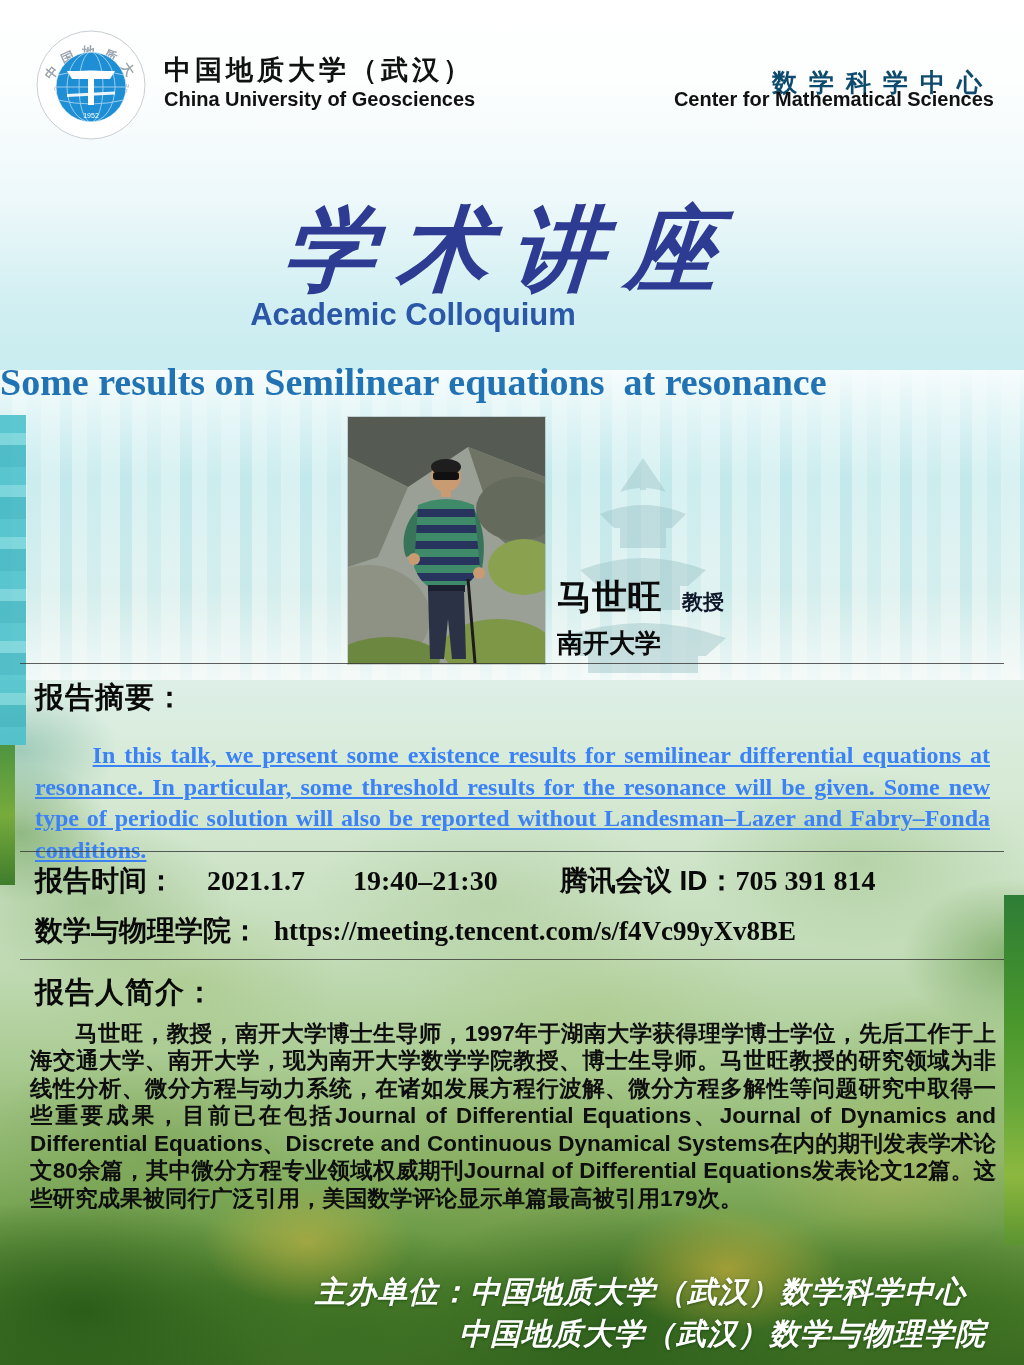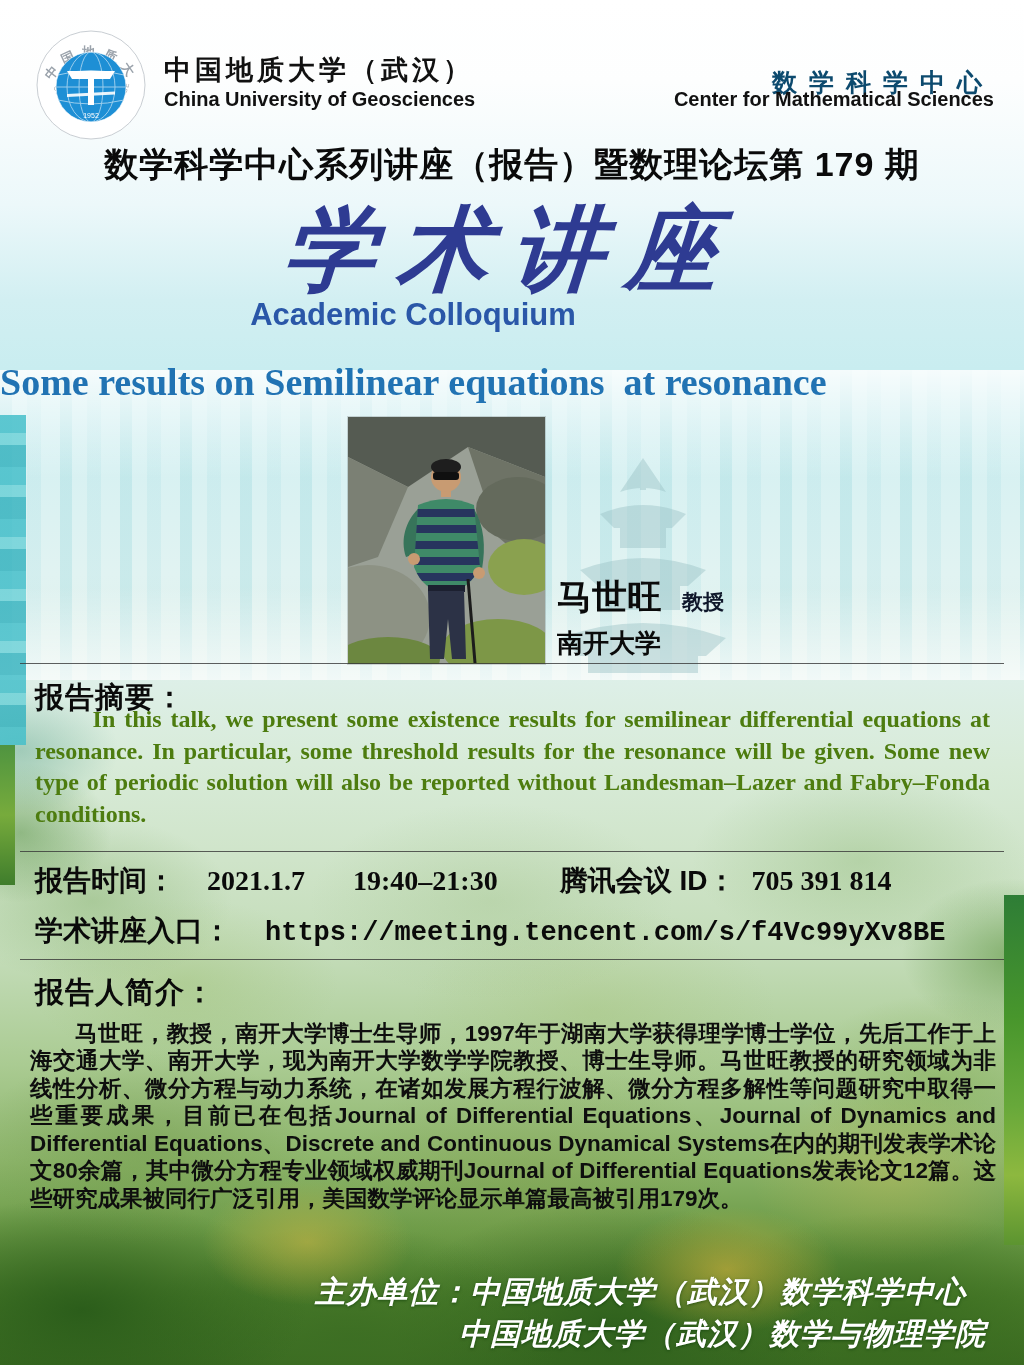--- a/index.html
+++ b/index.html
@@ -65,29 +65,29 @@
   .speaker-name-row{position:absolute;left:557px;top:574px;white-space:nowrap;}
   .speaker-name{font-size:35px;font-weight:800;color:#0a0a0a;}
   .speaker-title{font-size:21px;font-weight:700;color:#0f172a;margin-left:20px;}
   .speaker-affil{position:absolute;left:557px;top:626px;font-size:26px;font-weight:800;color:#0a0a0a;}
   
   .divider{position:absolute;left:20px;width:984px;height:1px;background:rgba(55,55,55,.8);}
   .d1{top:663px;} .d2{top:851px;} .d3{top:959px;}
   
   .sec-heading{position:absolute;left:35px;font-size:29px;font-weight:800;letter-spacing:1px;color:#0a0a0a;}
   .abstract-heading{top:678px;}
-  .abstract-body{position:absolute;left:35px;top:704px;width:955px;
+  .abstract-body{position:absolute;left:35px;top:740px;width:955px;
     font-family:"Liberation Serif",serif;font-weight:700;font-size:24px;line-height:1.32;
-    text-align:justify;text-indent:2.4em;color:#4d7c0f;}
+    text-align:justify;text-indent:2.4em;color:#3b82f6;text-decoration:underline;}
   .sched-row{position:absolute;left:35px;white-space:nowrap;font-size:28px;font-weight:800;color:#0a0a0a;}
   .r1{top:862px;} .r2{top:912px;}
   .num{font-family:"Liberation Serif",serif;font-weight:700;}
-  .sp1{margin-left:32px;} .sp2{margin-left:48px;} .sp3{margin-left:62px;} .sp4{margin-left:16px;}
-  .entry-url{font-family:Liberation Mono, monospace;font-weight:700;font-size:27px;color:#0a0a0a;
-    text-decoration:none;margin-left:34px;}
+  .sp1{margin-left:32px;} .sp2{margin-left:48px;} .sp3{margin-left:62px;} .sp4{}
+  .entry-url{font-family:Liberation Serif, serif;font-weight:700;font-size:27px;color:#0a0a0a;
+    text-decoration:none;margin-left:15px;}
   .bio-heading{top:973px;}
   .bio-body{position:absolute;left:30px;top:1020px;width:966px;
     font-size:22.5px;font-weight:700;line-height:1.22;text-align:justify;text-indent:2em;color:#0e0e0e;}
   
   .footer-line{position:absolute;white-space:nowrap;color:#ffffff;
     font-family:"Liberation Serif",serif;font-style:italic;font-weight:700;font-size:30px;
     text-shadow:0 1px 3px rgba(0,50,0,.55);letter-spacing:1px;}
   .f1{top:1272px;right:58px;} .f2{top:1314px;right:38px;}
 </style>
 </head>
@@ -140,21 +140,20 @@
     <path d="M31,41 L79,41 L74,49 L58,49 L58,75 L52,75 L52,49 L36,49 Z" fill="#ffffff"></path>
     <path d="M31,64 L79,61.5 L79,64.5 L31,67 Z" fill="#ffffff" opacity=".9"></path>
     <text x="55" y="88" font-size="7" fill="#ffffff" text-anchor="middle">1952</text>
   </svg>
 
   <div class="uni-zh">中国地质大学（武汉）</div>
   <div class="uni-en">China University of Geosciences</div>
   <div class="center-zh">数学科学中心</div>
   <div class="center-en">Center for Mathematical Sciences</div>
 
-  <div class="series">数学科学中心系列讲座（报告）暨数理论坛第 179 期</div>
   <div class="banner-zh">学术讲座</div>
   <div class="banner-en">Academic Colloquium</div>
 
   <div class="talk-title">Some results on Semilinear equations  at resonance</div>
 
   <svg class="photo" viewBox="0 0 197 247">
     <rect width="197" height="247" fill="#9aa096"></rect>
     <polygon points="0,0 197,0 197,60 120,30 60,70 0,40" fill="#555b52"></polygon>
     <polygon points="0,40 60,70 30,140 0,150" fill="#7b8074"></polygon>
     <polygon points="197,60 197,160 150,120 120,30" fill="#6e7366"></polygon>
@@ -196,21 +195,21 @@
 
   <div class="divider d1"></div>
   <div class="sec-heading abstract-heading">报告摘要：</div>
   <div class="abstract-body">In this talk,  we present  some existence results for semilinear differential equations at resonance. In particular, some threshold results for the resonance will be given. Some new type of periodic solution will also be reported without Landesman–Lazer and Fabry–Fonda conditions.</div>
 
   <div class="divider d2"></div>
   <div class="sched-row r1">
     <span>报告时间：</span><span class="num sp1">2021.1.7</span><span class="num sp2">19:40–21:30</span><span class="sp3">腾讯会议 ID：</span><span class="num sp4">705 391 814</span>
   </div>
   <div class="sched-row r2">
-    <span>学术讲座入口：</span><a href="#" class="entry-url">https://meeting.tencent.com/s/f4Vc99yXv8BE</a>
+    <span>数学与物理学院：</span><a href="#" class="entry-url">https://meeting.tencent.com/s/f4Vc99yXv8BE</a>
   </div>
 
   <div class="divider d3"></div>
   <div class="sec-heading bio-heading">报告人简介：</div>
   <div class="bio-body">马世旺，教授，南开大学博士生导师，1997年于湖南大学获得理学博士学位，先后工作于上海交通大学、南开大学，现为南开大学数学学院教授、博士生导师。马世旺教授的研究领域为非线性分析、微分方程与动力系统，在诸如发展方程行波解、微分方程多解性等问题研究中取得一些重要成果，目前已在包括Journal of Differential Equations、Journal of Dynamics and Differential Equations、Discrete and Continuous Dynamical Systems在内的期刊发表学术论文80余篇，其中微分方程专业领域权威期刊Journal of Differential Equations发表论文12篇。这些研究成果被同行广泛引用，美国数学评论显示单篇最高被引用179次。</div>
 
   <div class="footer-line f1">主办单位：中国地质大学（武汉）数学科学中心</div>
   <div class="footer-line f2">中国地质大学（武汉）数学与物理学院</div>
 
 </div>

